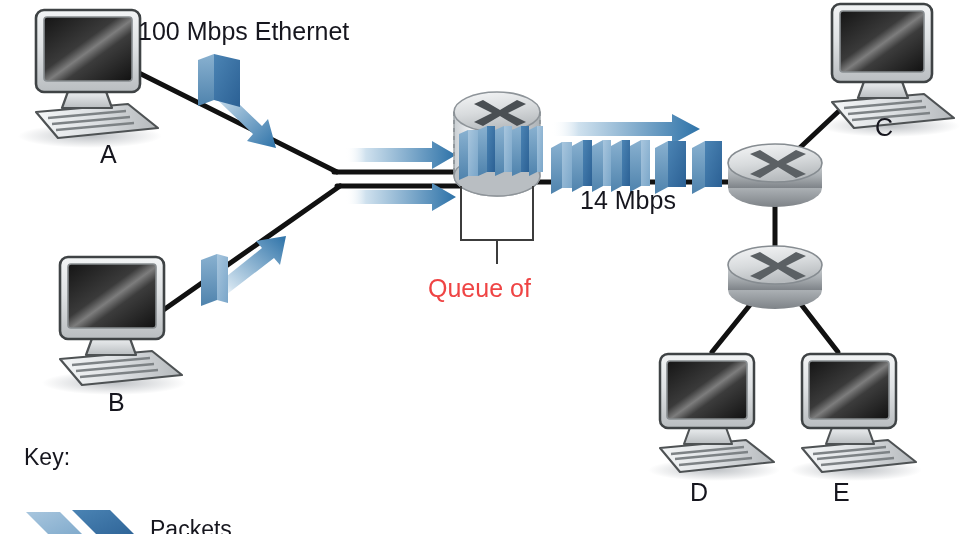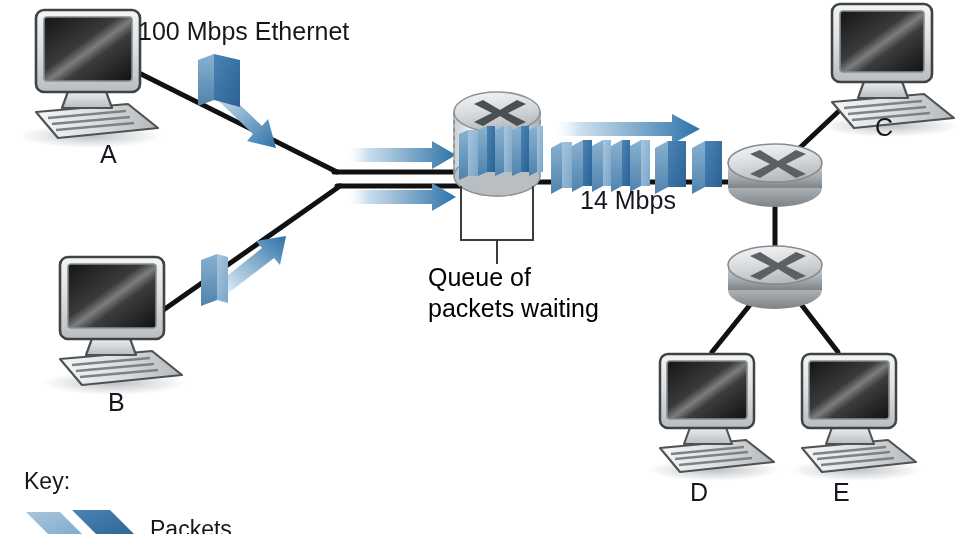--- a/index.html
+++ b/index.html
@@ -6,21 +6,21 @@
   html,body{margin:0;padding:0;background:#ffffff;}
   body{
     width:963px;height:534px;position:relative;overflow:hidden;
     font-family:"Liberation Sans","DejaVu Sans",sans-serif;
     color:#1b1b2b;
   }
   #stage{position:absolute;inset:0;width:963px;height:534px;}
   .lbl{position:absolute;white-space:nowrap;}
   .node-label{font-size:25px;font-weight:400;letter-spacing:.5px;color:#16161e;}
   .link-label{font-size:25px;font-weight:500;color:#16161e;}
-  .caption{font-size:25px;line-height:31px;font-weight:400;color:#000000;}
+  .caption{font-size:25px;line-height:31px;font-weight:400;color:#ef4444;margin-top:11px;}
   .key-label{font-size:23px;font-weight:400;color:#16161e;}
   .key-item-label{font-size:23px;font-weight:400;color:#16161e;}
   svg{position:absolute;left:0;top:0;overflow:visible;}
 </style>
 </head>
 <body>
 
 <div id="stage">
 
   <svg width="963" height="534" viewBox="0 0 963 534">
@@ -318,20 +318,19 @@
   <div class="lbl link-label" style="left:580px;top:186px;">14 Mbps</div>
 
   <div class="lbl node-label" style="left:100px;top:140px;">A</div>
   <div class="lbl node-label" style="left:108px;top:388px;">B</div>
   <div class="lbl node-label" style="left:875px;top:113px;">C</div>
   <div class="lbl node-label" style="left:690px;top:478px;">D</div>
   <div class="lbl node-label" style="left:833px;top:478px;">E</div>
 
   <div class="lbl caption" style="left:428px;top:262px;">
     <div>Queue of</div>
-    <div>packets waiting</div>
   </div>
 
-  <div class="lbl key-label" style="left:24px;top:468px;">Key:</div>
+  <div class="lbl key-label" style="left:24px;top:444px;">Key:</div>
 
   <div class="lbl key-item-label" style="left:150px;top:516px;">Packets</div>
 
 </div>
 
 </body></html>

